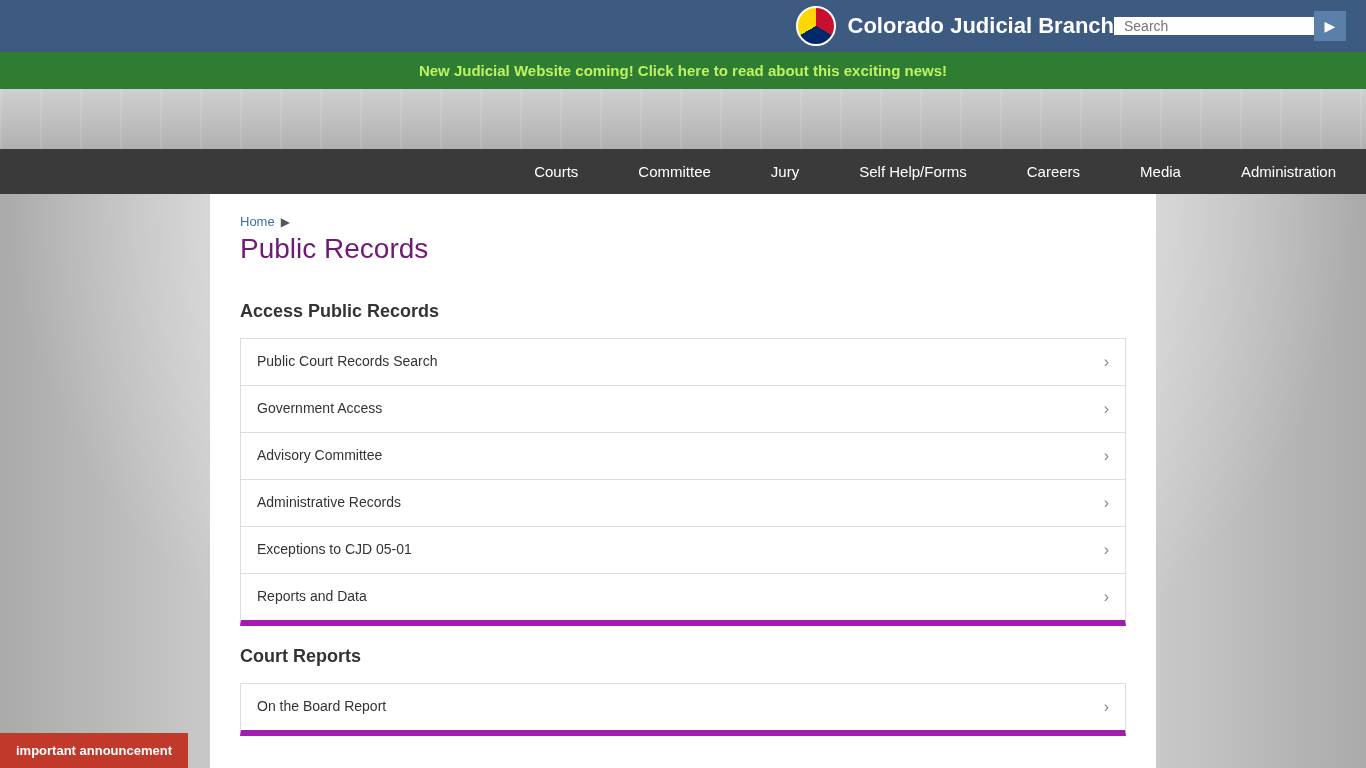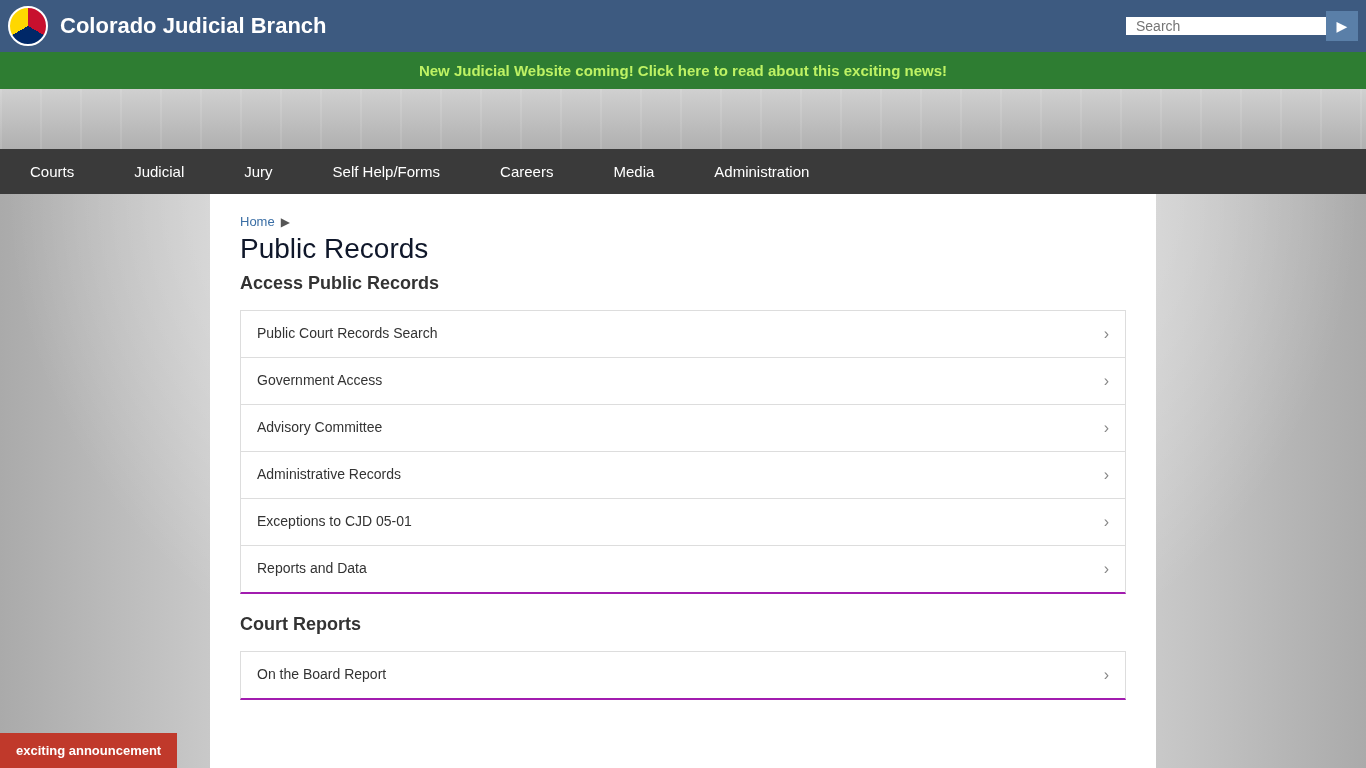--- a/index.html
+++ b/index.html
@@ -4,22 +4,22 @@
   <style>
     * { margin: 0; padding: 0; box-sizing: border-box; }
     body { font-family: Arial, sans-serif; width: 1366px; min-height: 768px; overflow-x: hidden; background: #888; }
 
     
     .header {
       background: #3d5a80;
       height: 52px;
       display: flex;
       align-items: center;
-      padding: 0 8px;
-      justify-content: space-between;
+      padding: 0 20px;
+      justify-content: flex-end;
     }
     .logo-area {
       display: flex;
       align-items: center;
       gap: 12px;
     }
     .logo-circle {
       width: 40px;
       height: 40px;
       border-radius: 50%;
@@ -87,21 +87,21 @@
         transparent 2px,
         transparent 40px
       );
     }
 
     
     .nav-bar {
       background: #3a3a3a;
       display: flex;
       align-items: center;
-      justify-content: flex-start;
+      justify-content: flex-end;
     }
     .nav-item {
       color: #fff;
       padding: 14px 30px;
       font-size: 15px;
       cursor: pointer;
       white-space: nowrap;
       text-decoration: none;
       display: block;
     }
@@ -165,22 +165,22 @@
     }
     .breadcrumb-arrow {
       color: #555;
       font-size: 12px;
     }
 
     
     .page-title {
       font-size: 28px;
       font-weight: normal;
-      color: #0f172a;
-      margin-bottom: 8px;
+      color: #701a75;
+      margin-bottom: 36px;
     }
 
     
     .section-heading {
       font-size: 18px;
       font-weight: bold;
       color: #333;
       margin-bottom: 12px;
       padding-bottom: 4px;
     }
@@ -194,21 +194,21 @@
       justify-content: space-between;
       padding: 14px 16px;
       border: 1px solid #ddd;
       border-bottom: none;
       background: #fff;
       cursor: pointer;
       font-size: 14px;
       color: #333;
     }
     .record-item:last-child {
-      border-bottom: 2px solid #a21caf;
+      border-bottom: 6px solid #a21caf;
     }
     .record-item .chevron {
       color: #888;
       font-size: 16px;
     }
 
     
     .court-reports-section {
       margin-top: 16px;
     }
@@ -244,21 +244,21 @@
 </div>
 
 <div class="announcement-bar">
   <span>New Judicial Website coming! Click here to read about this exciting news!</span>
 </div>
 
 <div class="hero-image"></div>
 
 <nav class="nav-bar">
   <a class="nav-item">Courts</a>
-  <a class="nav-item">Judicial</a>
+  <a class="nav-item">Committee</a>
   <a class="nav-item">Jury</a>
   <a class="nav-item">Self Help/Forms</a>
   <a class="nav-item">Careers</a>
   <a class="nav-item">Media</a>
   <a class="nav-item">Administration</a>
 </nav>
 
 <div class="page-wrapper">
   <div class="bg-photo"></div>
   <div class="left-col"></div>
@@ -309,14 +309,14 @@
           <span class="chevron">›</span>
         </div>
       </div>
     </div>
   </main>
 
   <div class="right-col"></div>
 </div>
 
 <div class="important-announcement">
-  <span>exciting announcement</span>
+  <span>important announcement</span>
 </div>
 
 </body></html>

